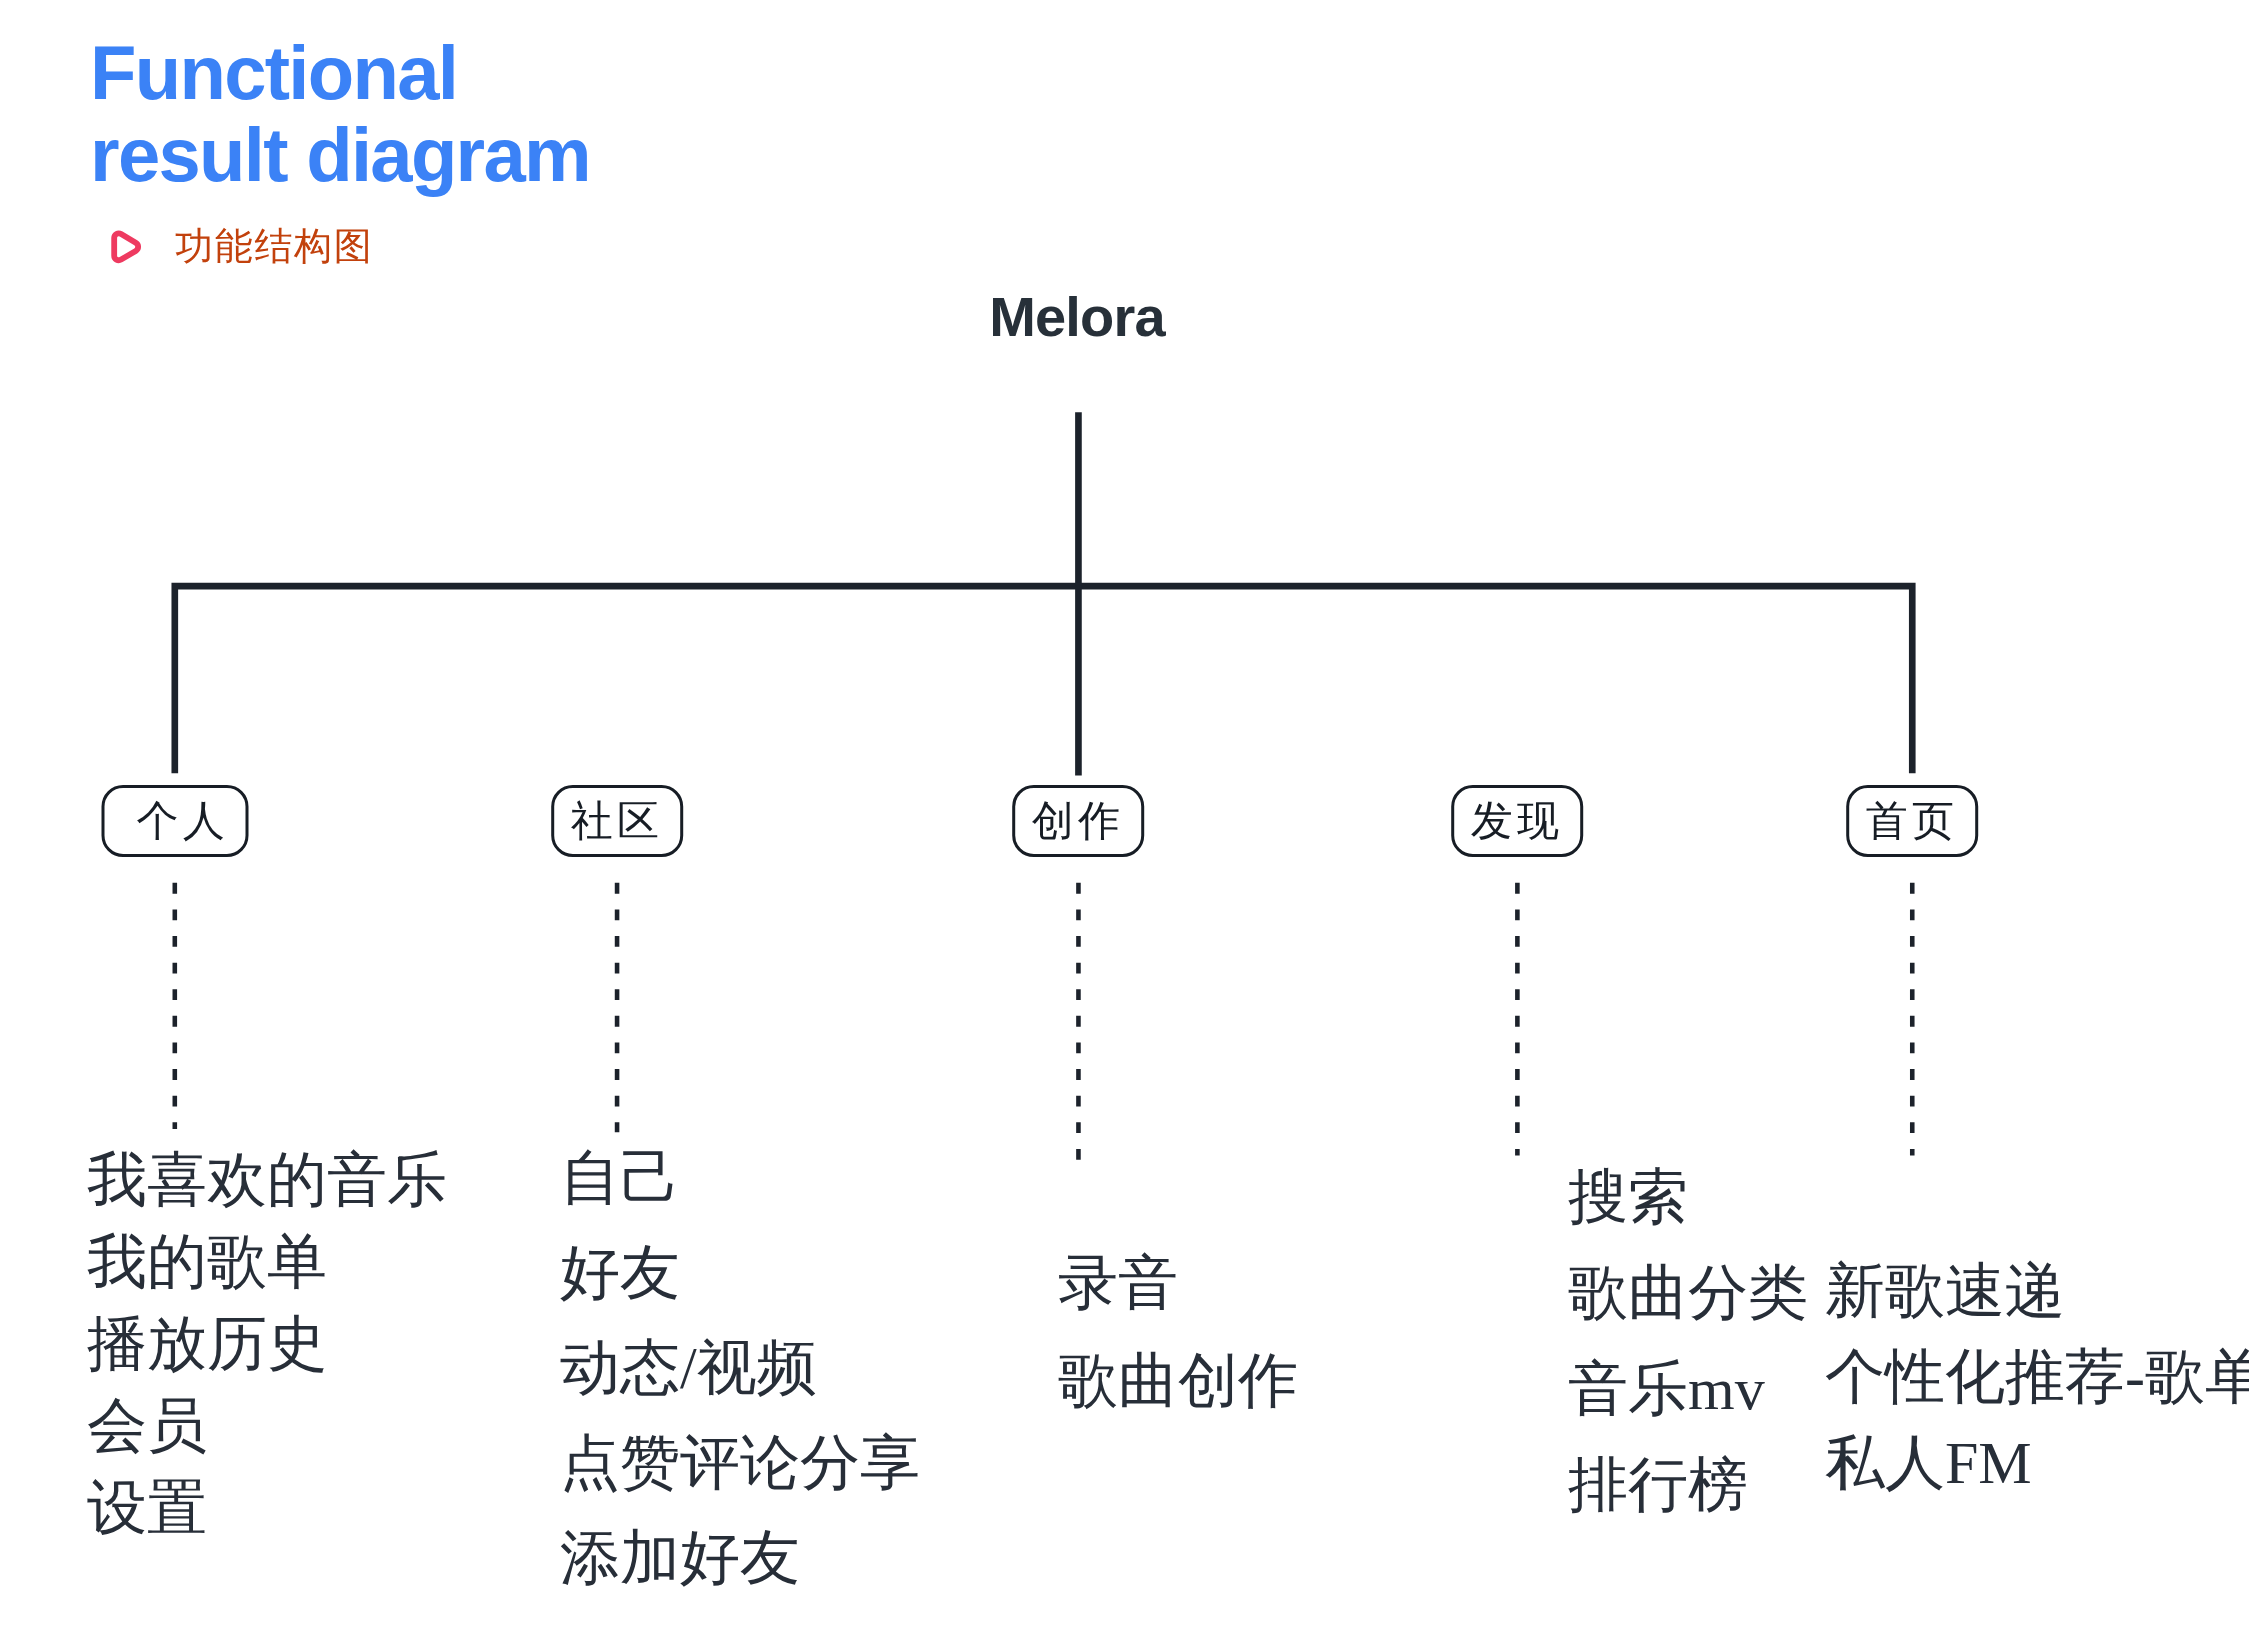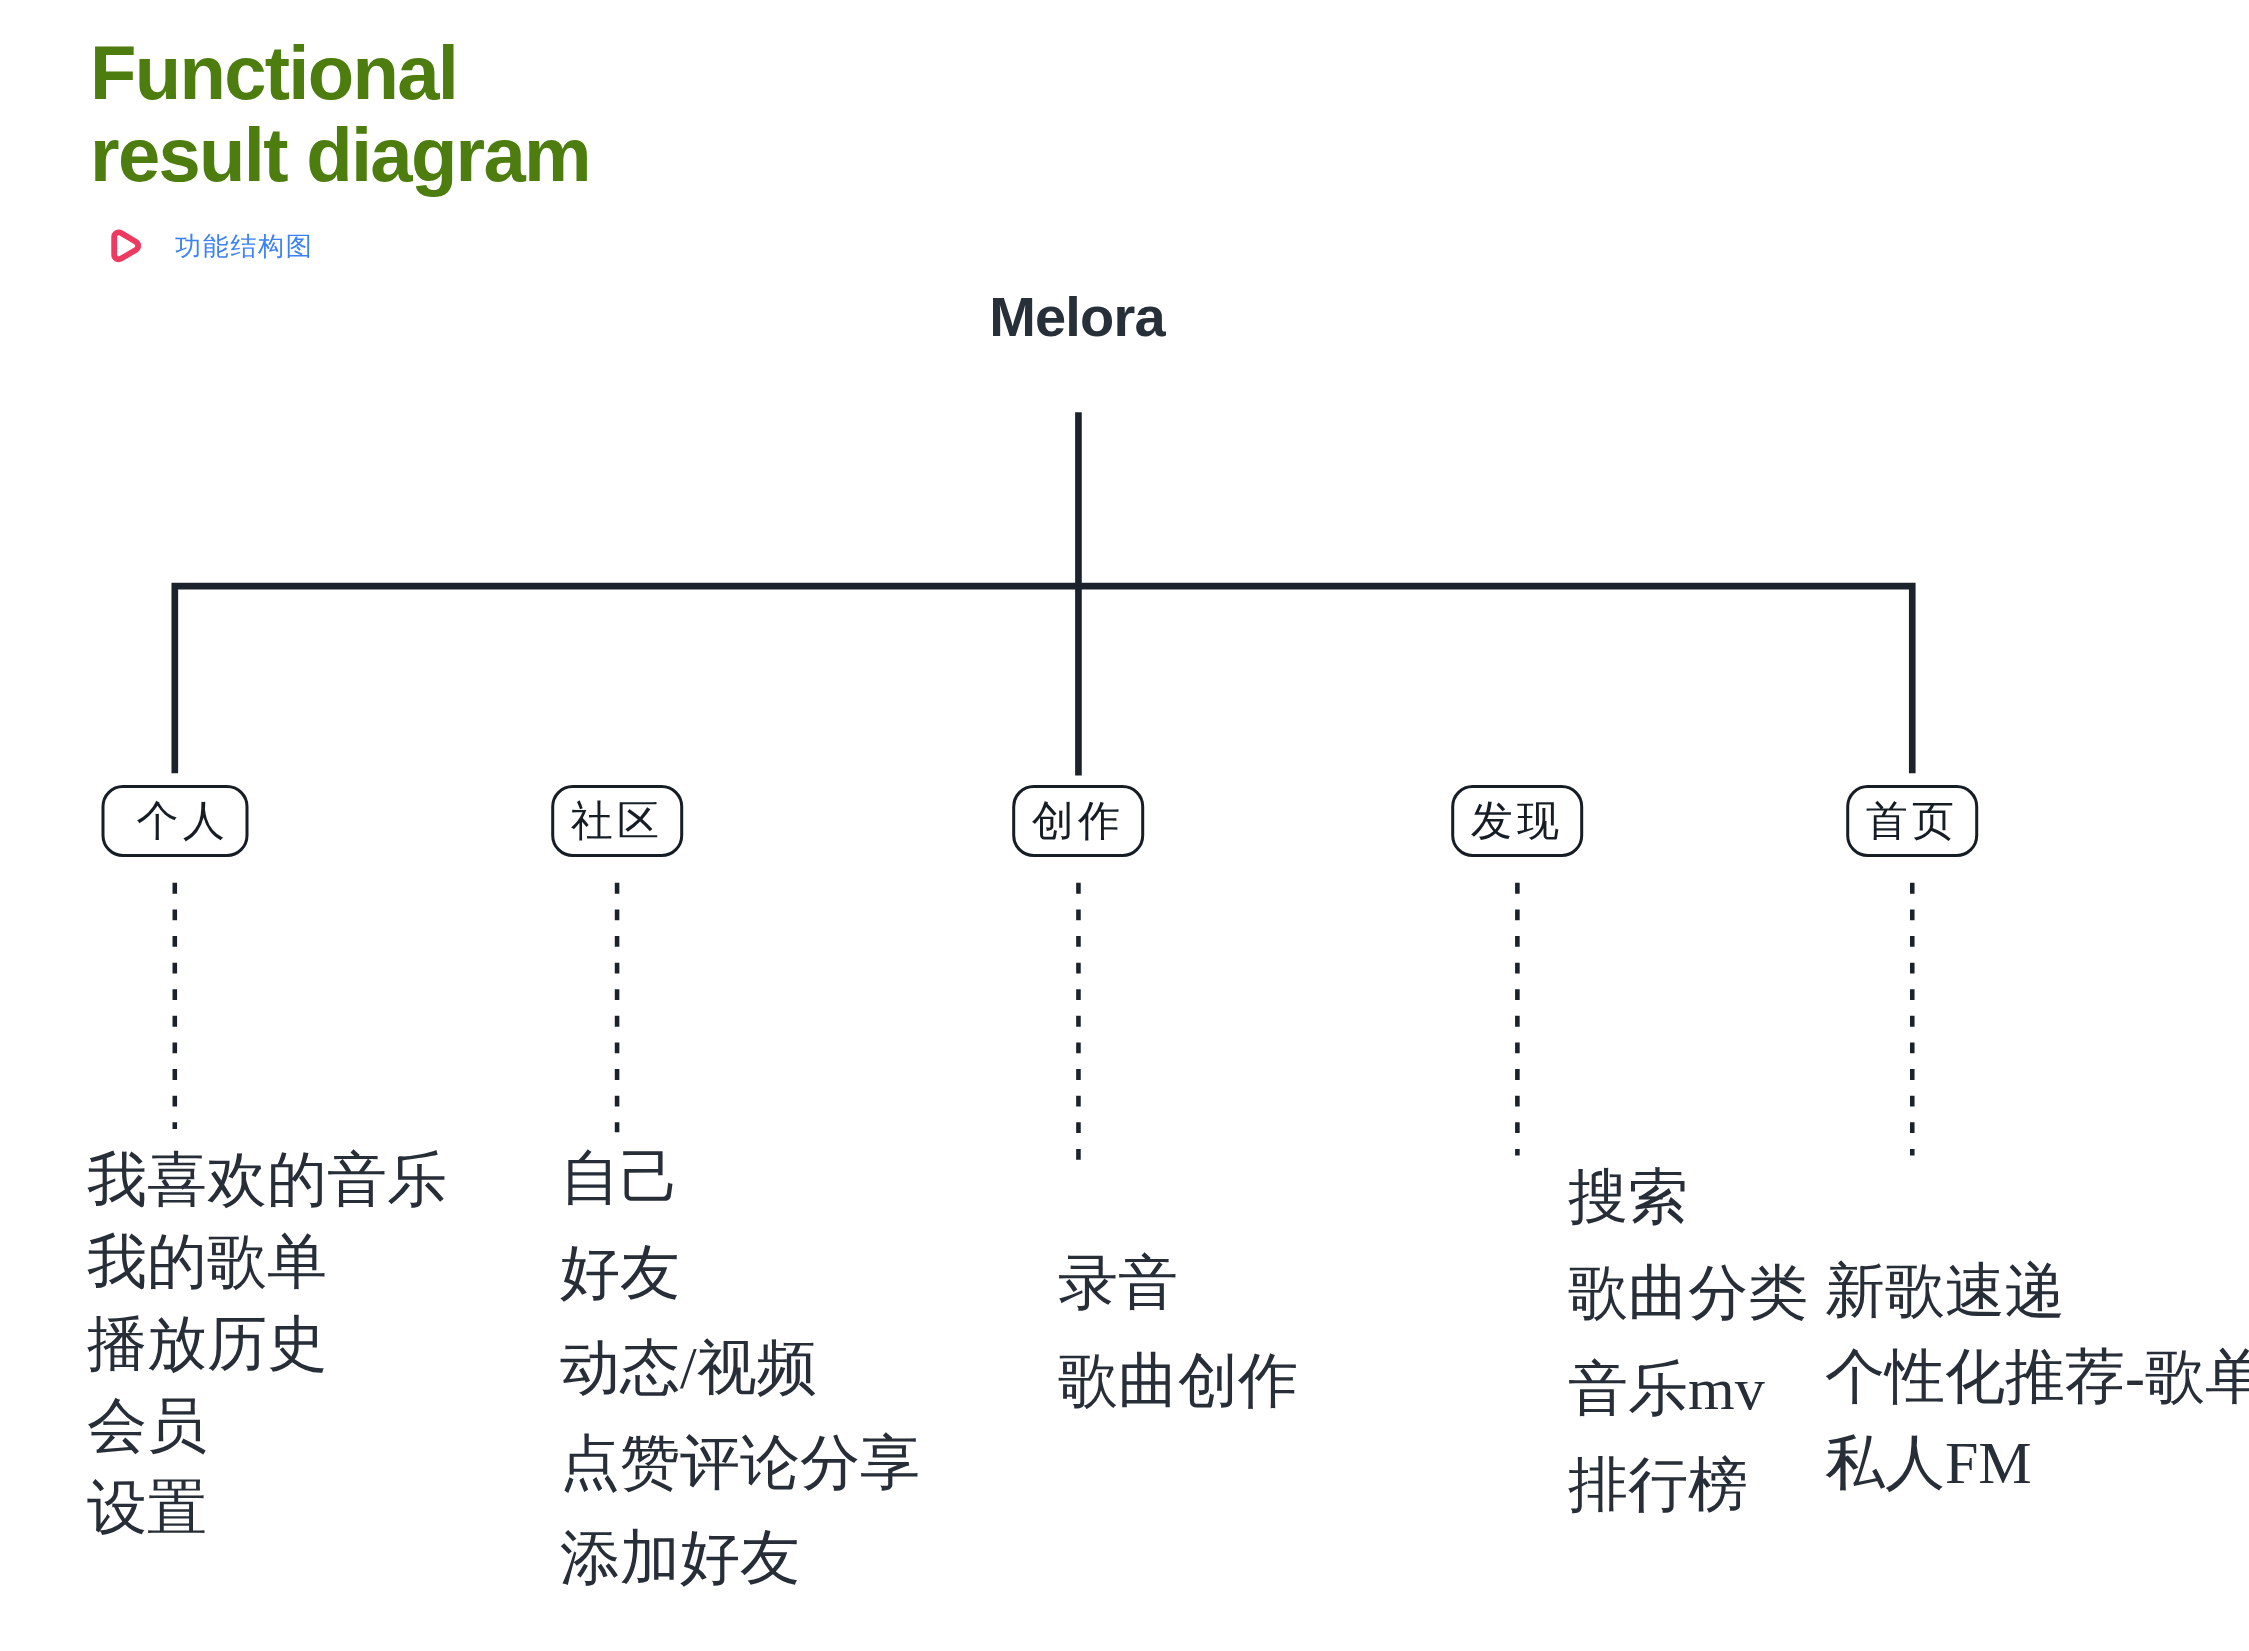--- a/index.html
+++ b/index.html
@@ -14,34 +14,34 @@
 
   
   .page-title {
     position: absolute;
     left: 90px;
     top: 32px;
     font-size: 76px;
     line-height: 82px;
     font-weight: 800;
     letter-spacing: -1.7px;
-    color: #4d7c0f;
+    color: #3b82f6;
   }
   .subtitle-row {
     position: absolute;
     left: 105px;
     top: 221px;
     display: flex;
     align-items: center;
     gap: 25px;
   }
   .subtitle-icon svg { display: block; width: 45px; height: 50px; }
   .subtitle-text {
-    font-size: 26px;
-    color: #3b82f6;
+    font-size: 38px;
+    color: #c2410c;
     letter-spacing: 1.7px;
   }
 
   
   .root-label {
     position: absolute;
     left: 1077px;
     top: 284px;
     transform: translateX(-50%);
     font-size: 56px;

